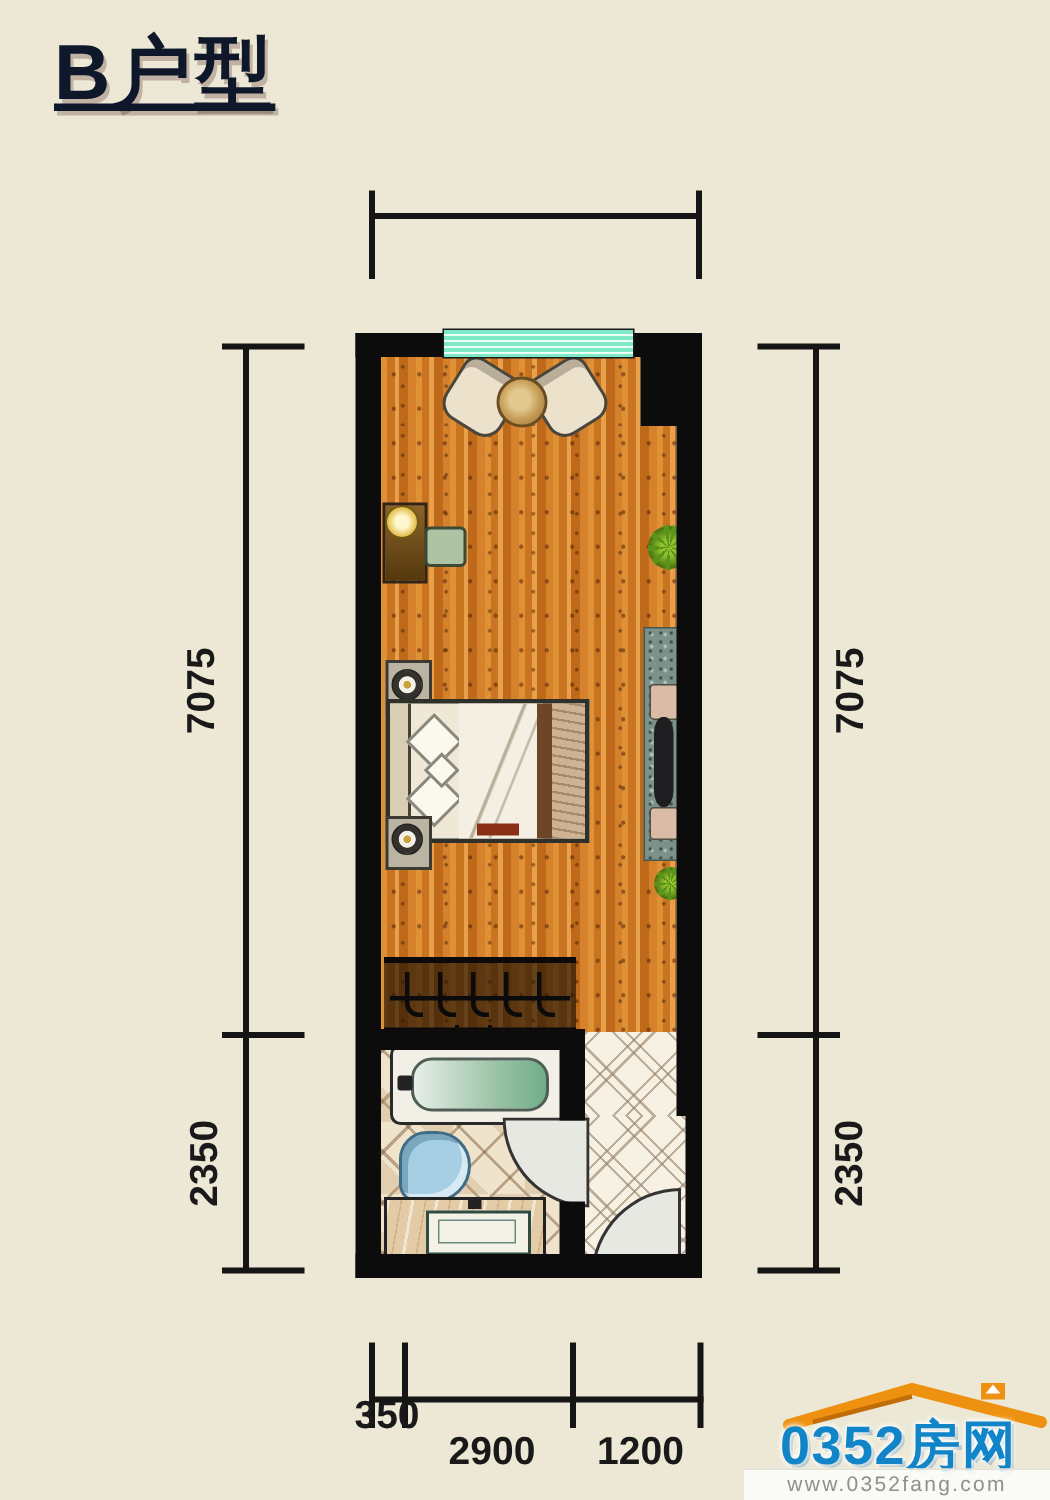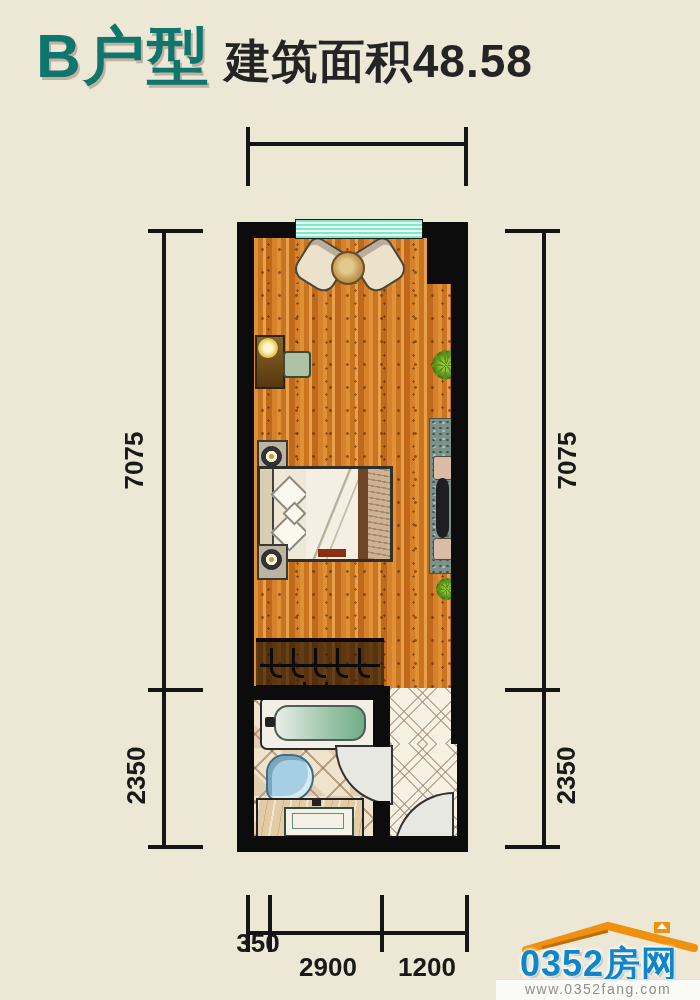--- a/index.html
+++ b/index.html
@@ -1,22 +1,22 @@
 <!DOCTYPE html>
 <html><head>
 <meta charset="utf-8">
 <style>
   html,body{margin:0;padding:0;}
   #stage{position:relative;width:700px;height:1000px;background:#ece8d5;overflow:hidden;
          font-family:"Liberation Sans", sans-serif;}
   .abs{position:absolute;}
   
   .hdr{position:absolute;left:36px;top:14px;display:flex;align-items:baseline;}
-  .hdr .unit{font-size:62px;font-weight:bold;color:#0f766e;letter-spacing:2px;
-             text-shadow:2px 3px 0 rgba(60,10,10,.25);}
+  .hdr .unit{font-size:52px;font-weight:bold;color:#0f172a;letter-spacing:2px;
+             text-shadow:2px 3px 0 rgba(60,10,10,.25);text-decoration:underline;}
   .hdr .area{font-size:46px;font-weight:bold;color:#242424;margin-left:14px;letter-spacing:1px;}
   
   .dline{position:absolute;background:#151515;}
   .dtick{position:absolute;background:#151515;}
   .dlabel{position:absolute;font-weight:bold;font-size:26px;color:#191919;text-align:center;}
   .dlabel.v{transform:rotate(-90deg);}
   
   .wall{position:absolute;background:#0c0c0c;}
   .wood{position:absolute;
     background-image:
@@ -66,21 +66,20 @@
   .urlbar{position:absolute;background:rgba(253,253,251,.85);border-top:1px solid #e3e0d6;
     color:#8f8f8f;font-size:14px;letter-spacing:1.5px;text-align:center;line-height:19px;}
 </style>
 </head>
 <body>
 
 <div id="stage">
 
   <div class="hdr">
     <span class="unit">B户型</span>
-    <span class="area">建筑面积48.58</span>
   </div>
 
   <div class="wood" style="left:254px;top:238px;width:173px;height:46px;"></div>
   <div class="wood" style="left:254px;top:284px;width:197px;height:406px;"></div>
   <div class="bathtile" style="left:254px;top:700px;width:119px;height:136px;"></div>
   <div class="entrytile" style="left:390px;top:688px;width:61px;height:56px;"></div>
   <div class="entrytile" style="left:390px;top:744px;width:67px;height:92px;"></div>
 
   <div class="chair" style="left:299px;top:242px;transform:rotate(32deg);"></div>
   <div class="chair" style="left:357px;top:242px;transform:rotate(-32deg);"></div>

